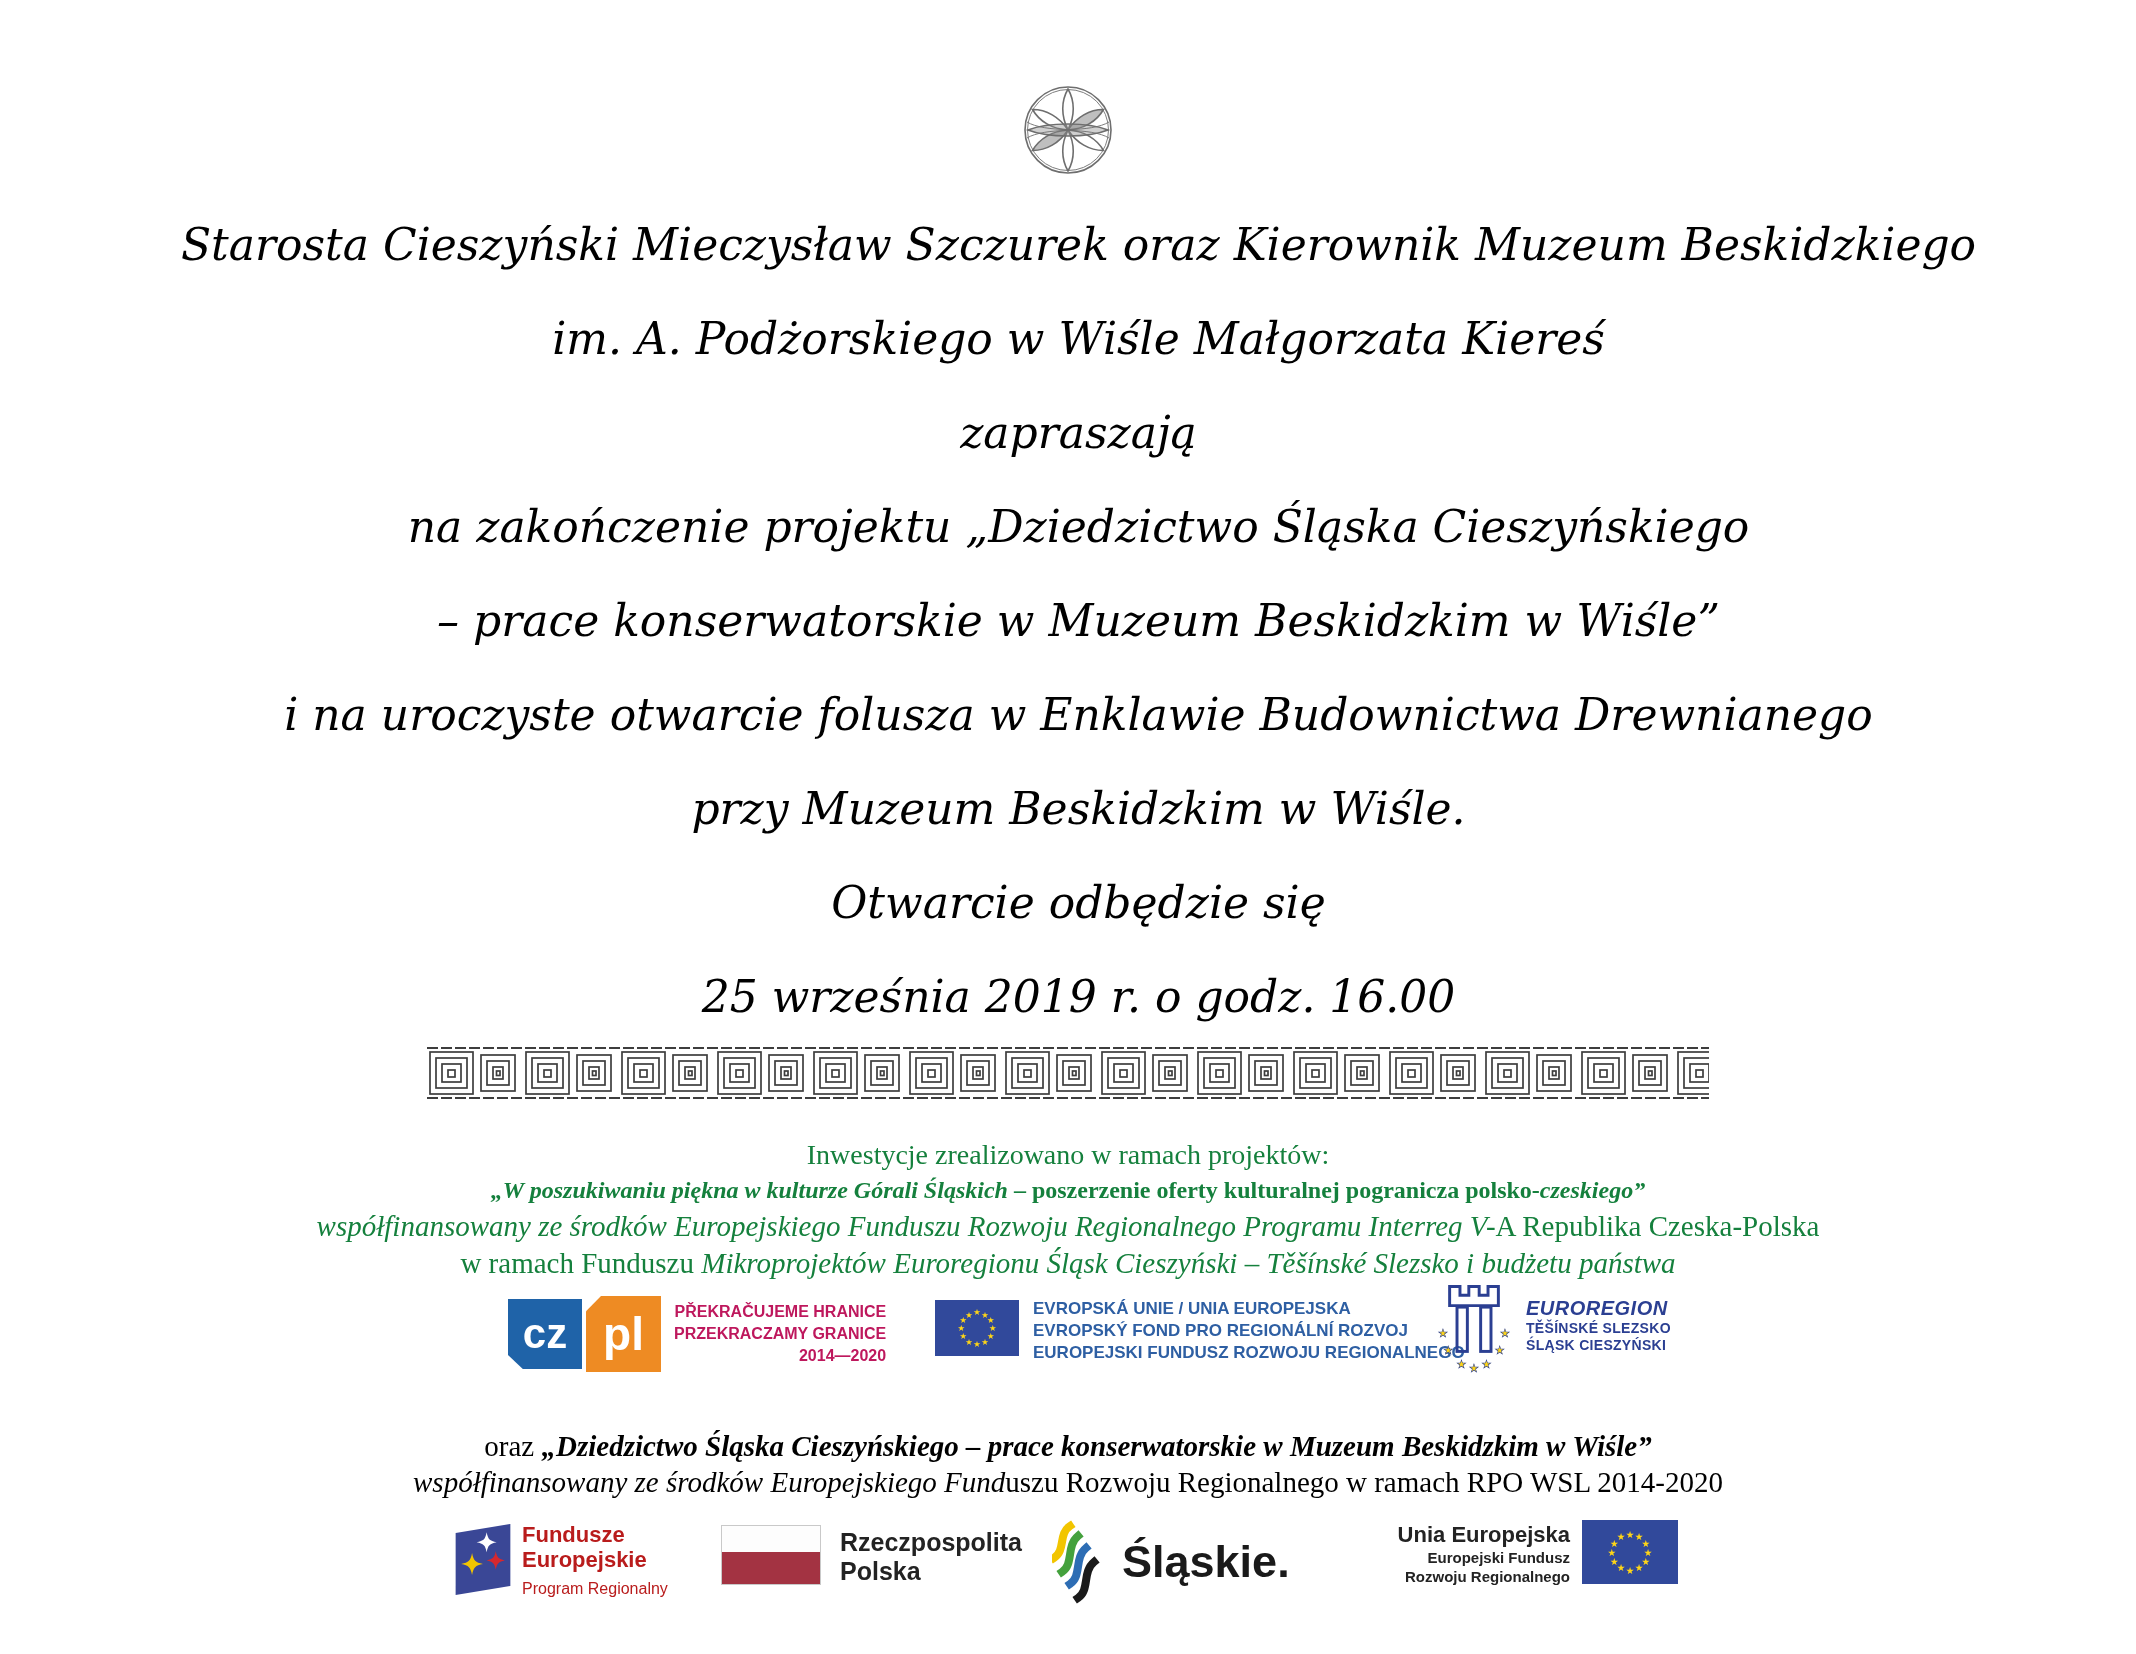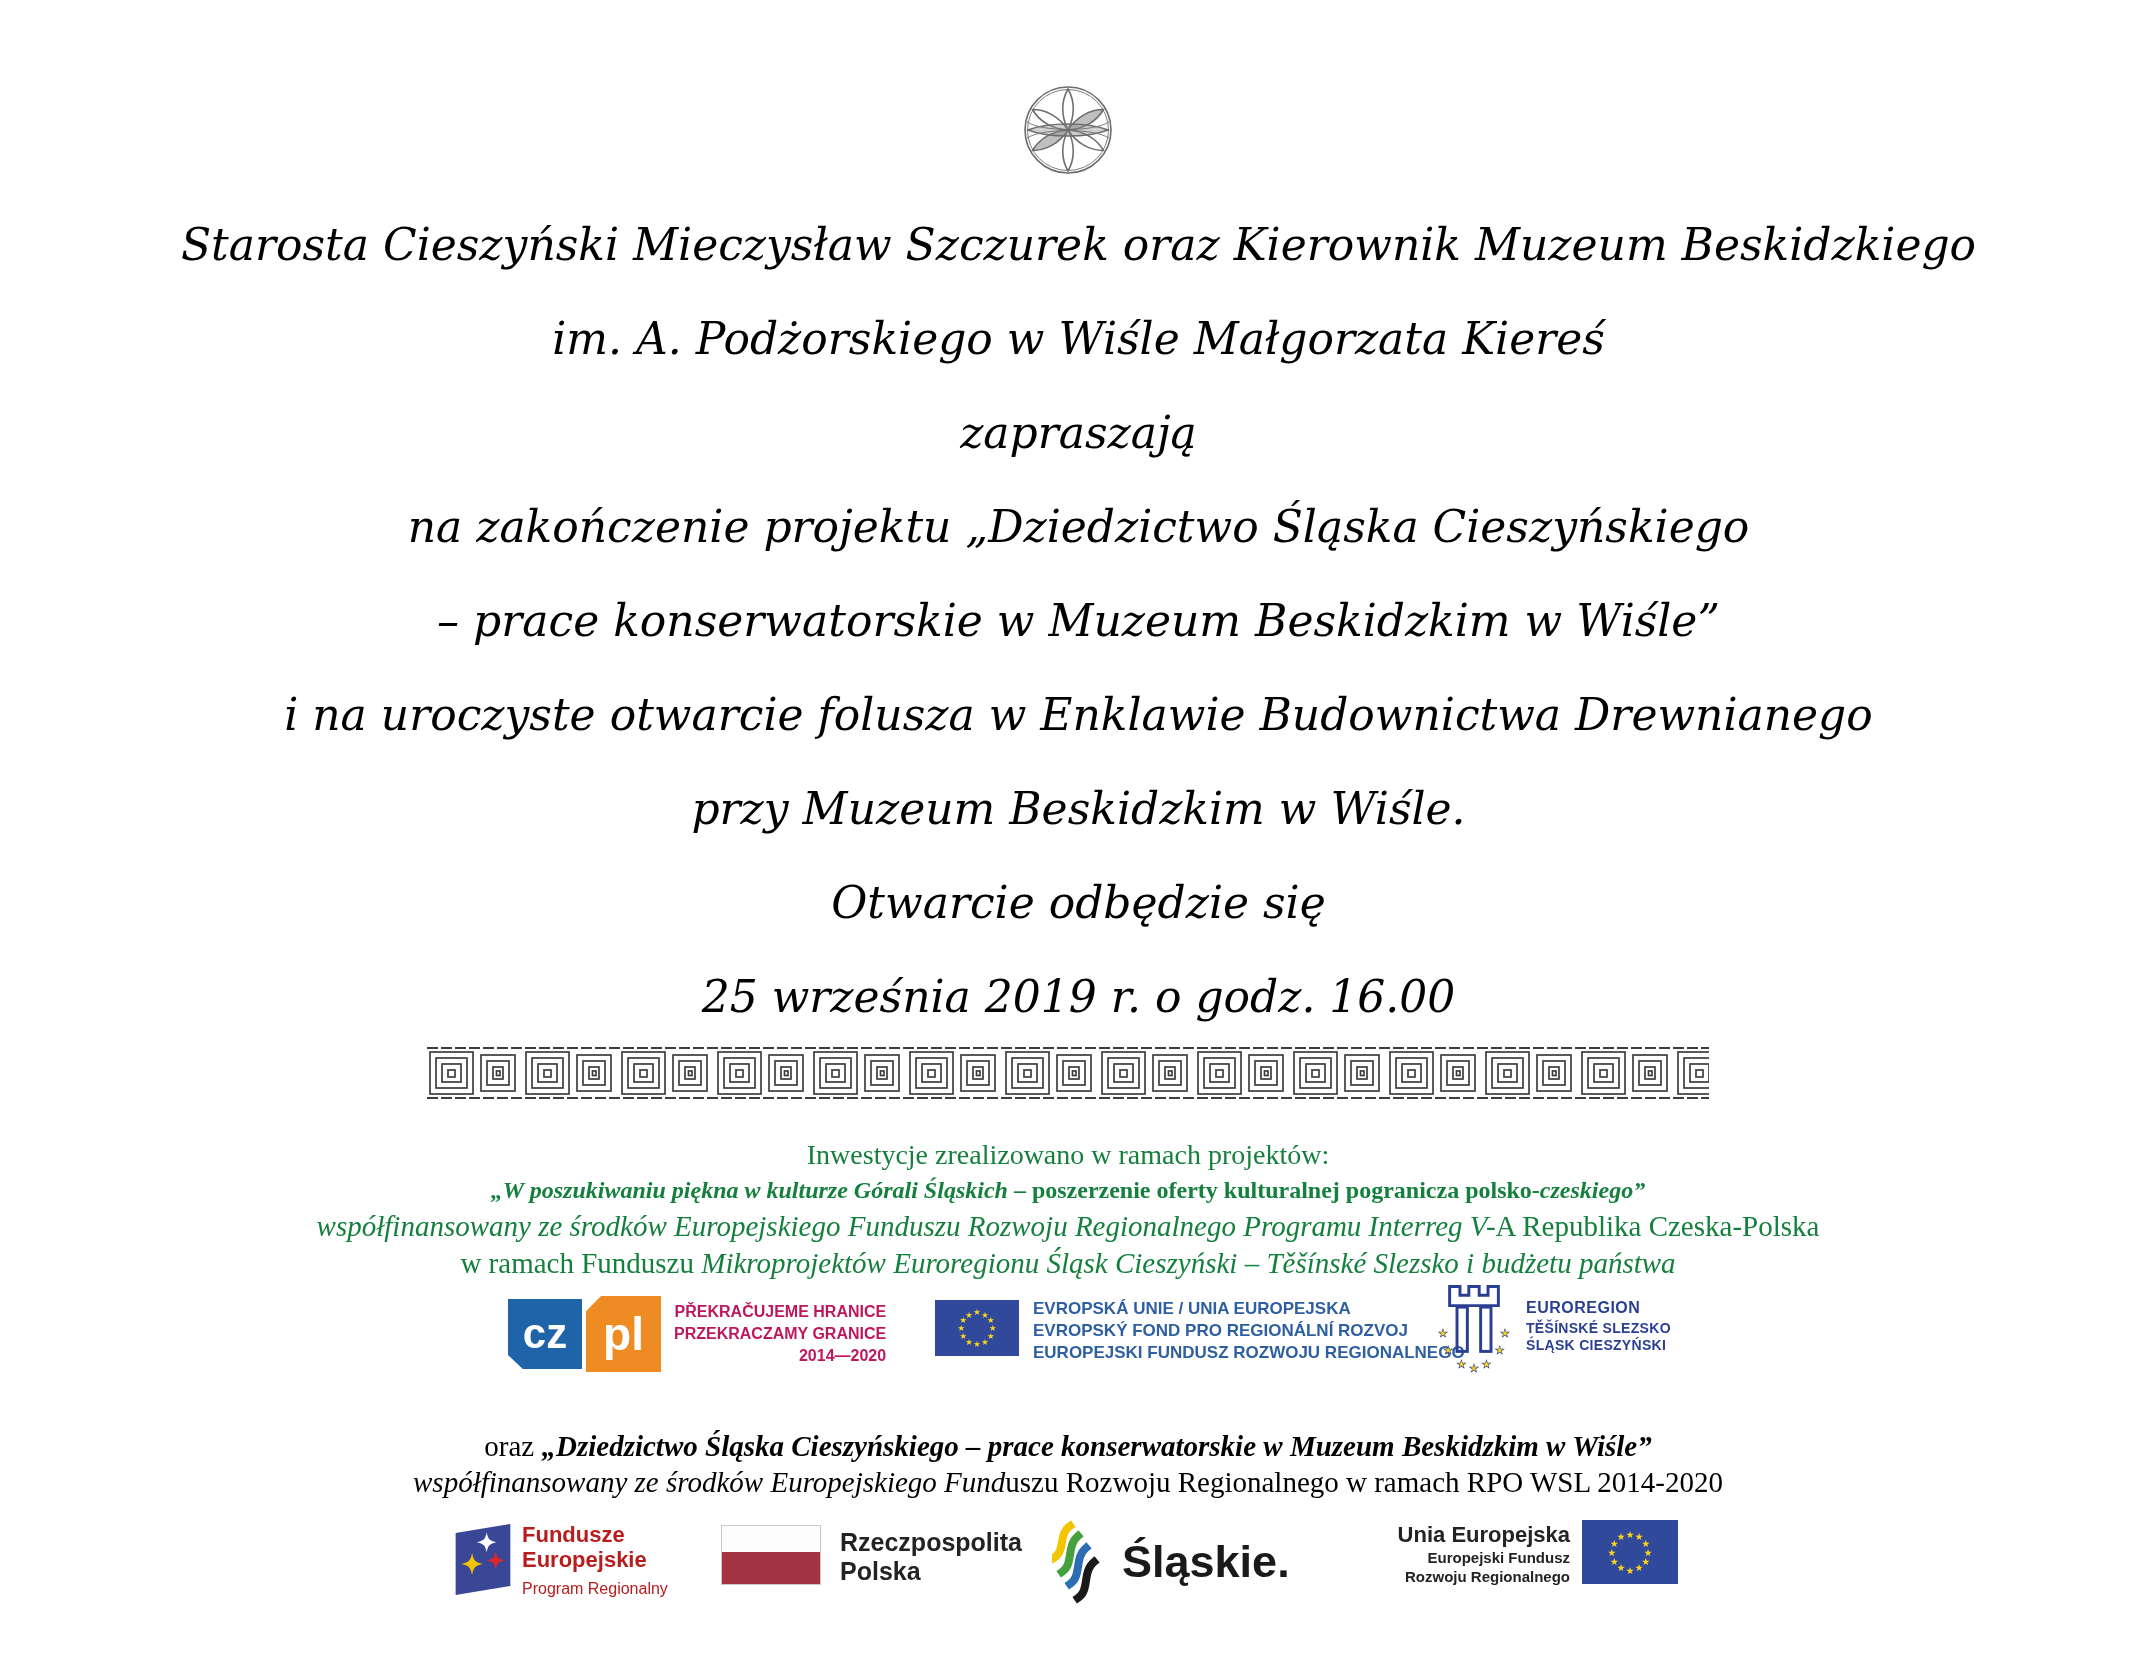--- a/index.html
+++ b/index.html
@@ -47,21 +47,21 @@
   .eu-program .flag { position:absolute; left:0; top:2px; }
   .eu-program-text { position:absolute; left:98px; top:0; text-align:left;
                font-family:"Liberation Sans", sans-serif; font-weight:600;
                font-size:17px; line-height:22px; color:#2E5FA3; white-space:nowrap; }
 
   .euroregion { position:absolute; left:1424px; top:1282px; }
   .euroregion-castle { position:absolute; left:0; top:0; width:100px; height:96px; }
   .euroregion-text { position:absolute; left:102px; top:14px; text-align:left;
                font-family:"Liberation Sans", sans-serif; font-weight:bold;
                color:#2B3F92; white-space:nowrap; }
-  .euroregion-text .t1 { font-size:16px; line-height:24px; letter-spacing:0.5px; }
+  .euroregion-text .t1 { font-size:20px; line-height:24px; letter-spacing:0.5px;font-style:italic; }
   .euroregion-text .t2 { font-size:14px; line-height:17px; letter-spacing:0.3px; }
 
   
   .oraz-block { position:absolute; top:1428px; left:0; width:100%; text-align:center; color:#000; }
   .oraz-title   { font-size:29px; line-height:36px; white-space:nowrap;text-align:center; }
   .oraz-funding { font-size:29px; line-height:37px; white-space:nowrap; }
   .bi { font-weight:bold; font-style:italic; }
 
   
   .fundusze { position:absolute; left:452px; top:1520px; }

